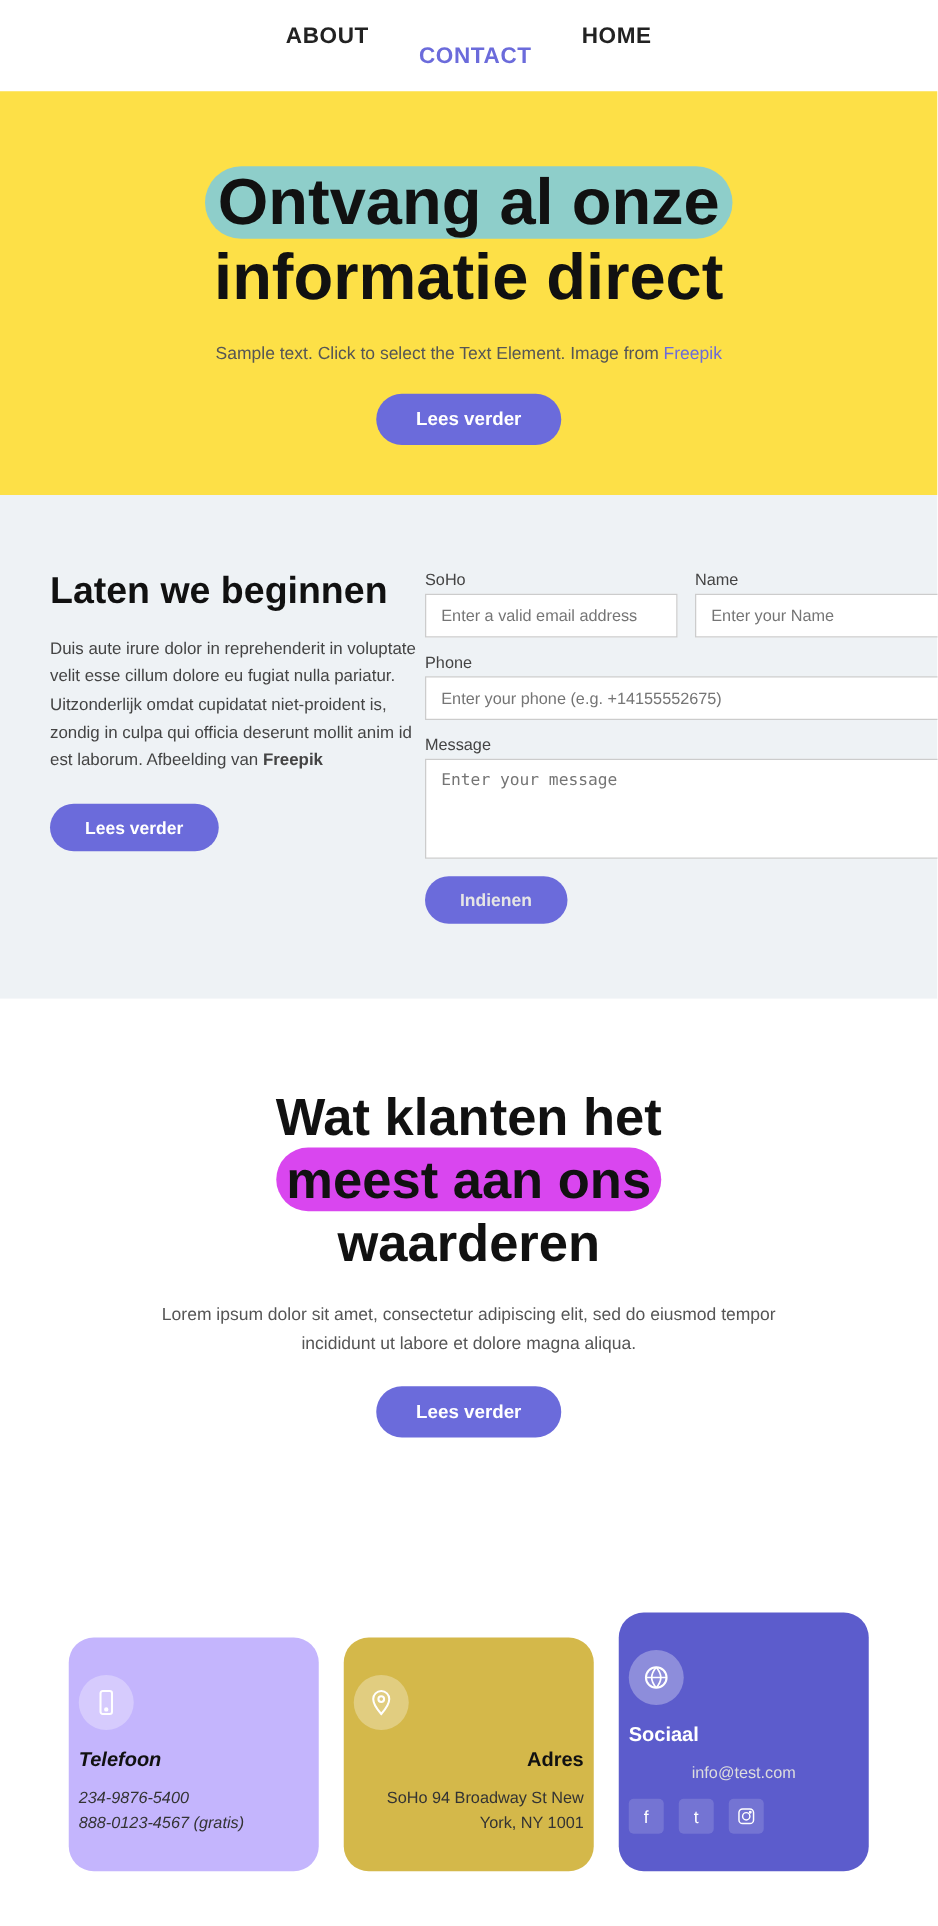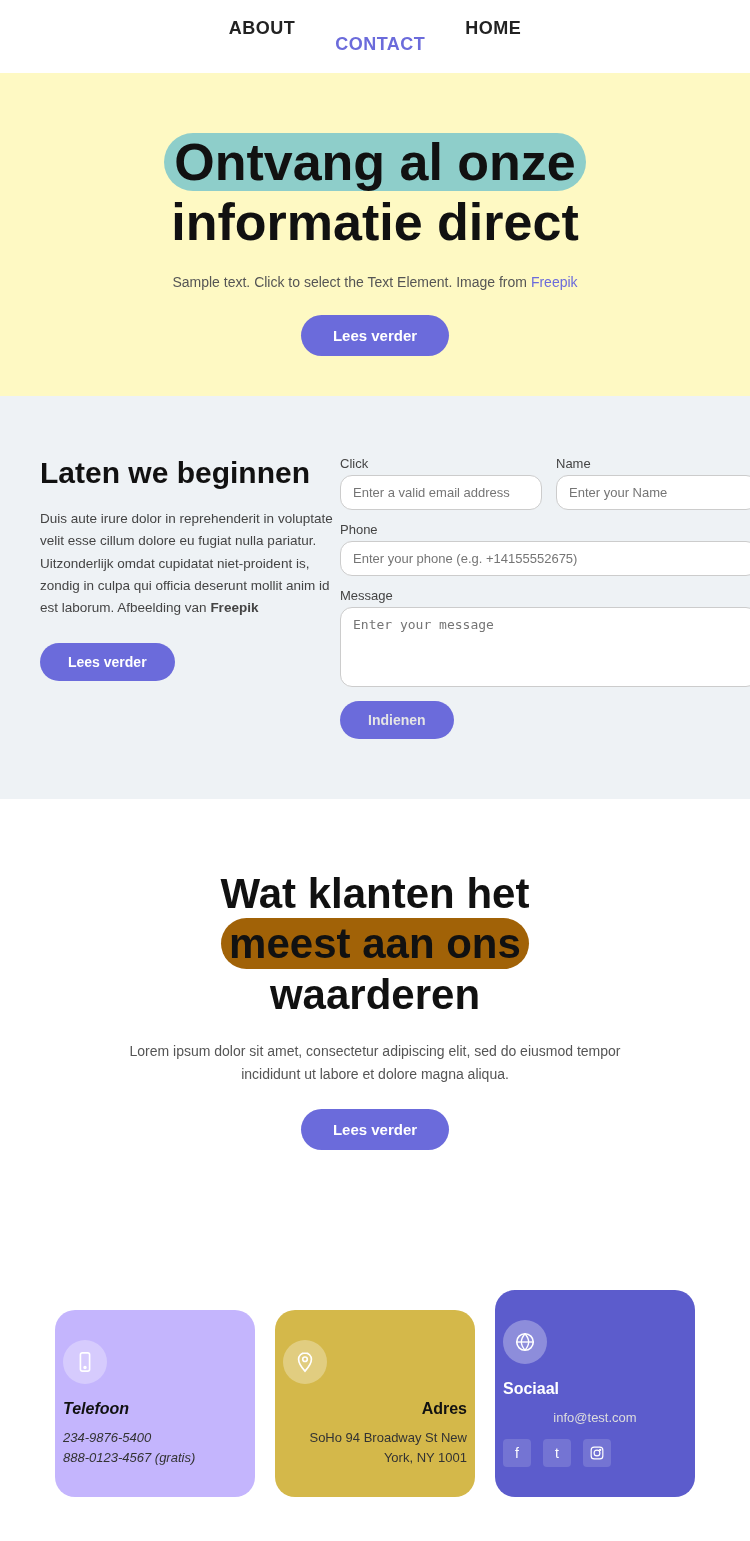--- a/index.html
+++ b/index.html
@@ -19,21 +19,21 @@
       font-weight: 700;
       color: #222;
       letter-spacing: 0.5px;
     }
     nav a.active { color: #6b6bdb; margin-top: 16px; }
 
     
     .hero {
       text-align: center;
       padding: 60px 60px 40px;
-      background: #fef9c3;
+      background: #fde047;
       position: relative;
     }
     .hero-title {
       font-size: 52px;
       font-weight: 900;
       line-height: 1.15;
       color: #111;
       position: relative;
       z-index: 1;
     }
@@ -111,21 +111,21 @@
       flex-direction: column;
     }
     .form-group label {
       font-size: 13px;
       color: #444;
       margin-bottom: 4px;
     }
     .form-group input,
     .form-group textarea {
       border: 1px solid #ccc;
-      border-radius: 12px;
+      border-radius: 0;
       padding: 9px 12px;
       font-size: 13px;
       color: #999;
       background: #fff;
       outline: none;
       resize: none;
     }
     .form-group textarea {
       height: 80px;
     }
@@ -149,21 +149,21 @@
     }
     .testimonials h2 {
       font-size: 42px;
       font-weight: 900;
       color: #111;
       line-height: 1.2;
       position: relative;
       display: inline-block;
     }
     .yellow-highlight {
-      background: #a16207;
+      background: #d946ef;
       border-radius: 30px;
       padding: 2px 8px;
       display: inline;
     }
     .testimonials p {
       margin-top: 20px;
       font-size: 14px;
       color: #555;
       line-height: 1.6;
       max-width: 500px;
@@ -269,21 +269,21 @@
   <div class="contact-left">
     <h2>Laten we beginnen</h2>
     <p>
       <span>Duis aute irure dolor in reprehenderit in voluptate velit esse cillum dolore eu fugiat nulla pariatur. Uitzonderlijk omdat cupidatat niet-proident is, zondig in culpa qui officia deserunt mollit anim id est laborum. Afbeelding van</span> <strong>Freepik</strong>
     </p>
     <button class="btn-lees">Lees verder</button>
   </div>
   <div class="contact-right">
     <div class="form-row">
       <div class="form-group">
-        <label>Click</label>
+        <label>SoHo</label>
         <input type="email" placeholder="Enter a valid email address" style="">
       </div>
       <div class="form-group">
         <label>Name</label>
         <input type="text" placeholder="Enter your Name" style="">
       </div>
     </div>
     <div class="form-group" style="margin-bottom:12px;">
       <label>Phone</label>
       <input type="tel" placeholder="Enter your phone (e.g. +14155552675)" style="">

